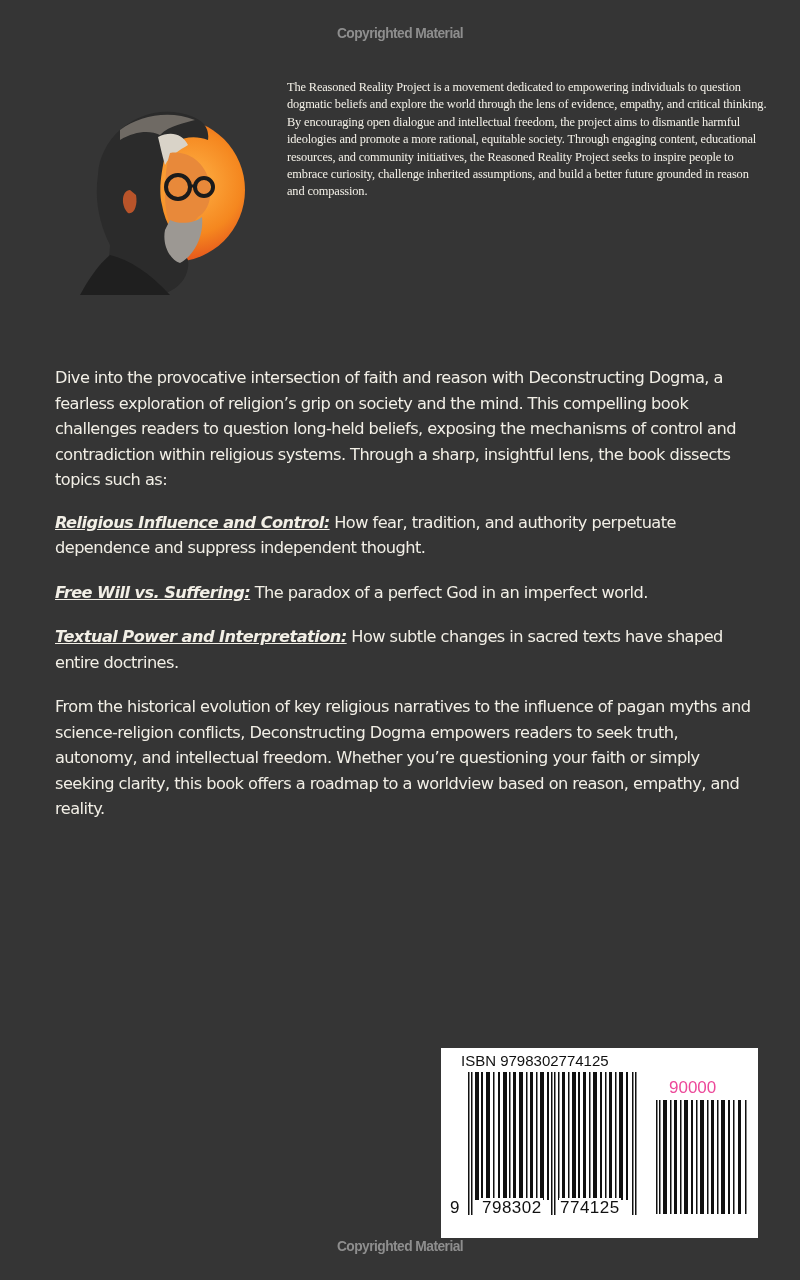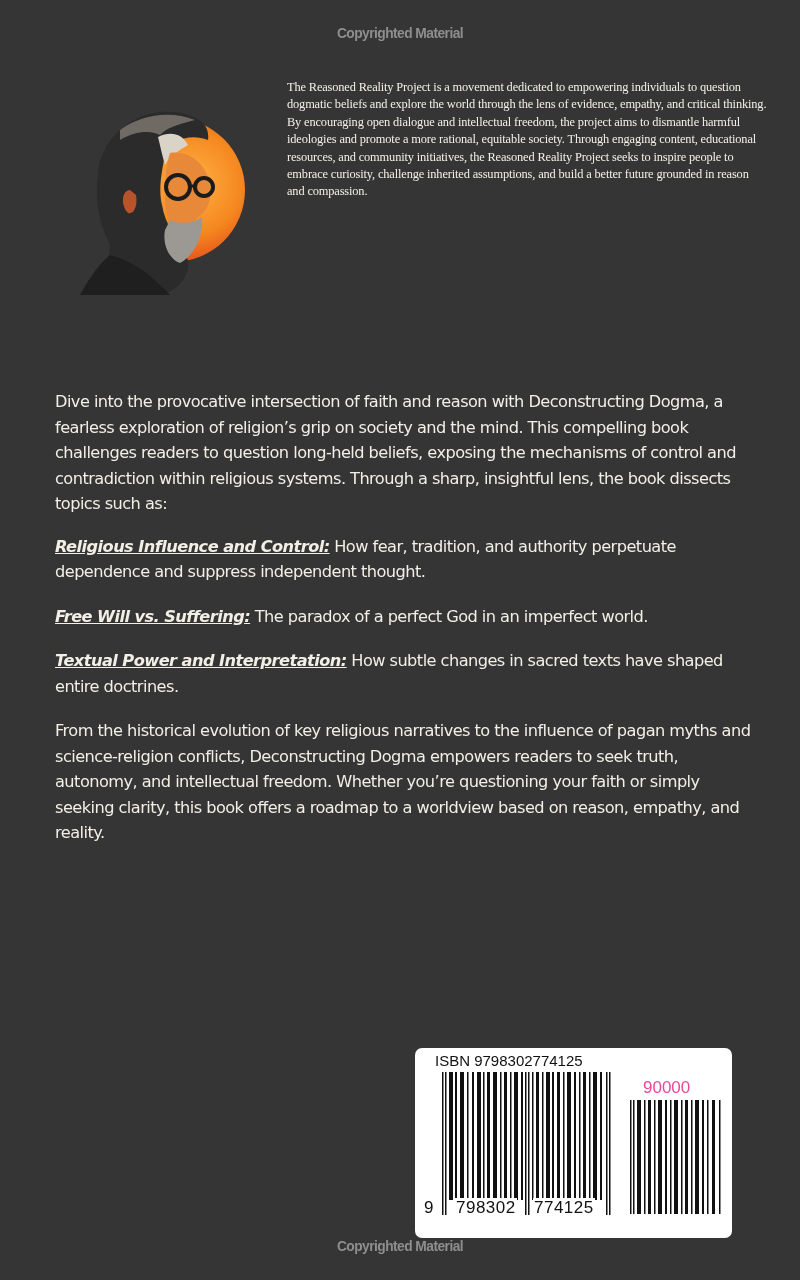--- a/index.html
+++ b/index.html
@@ -28,26 +28,26 @@
       letter-spacing: -0.15px;
       font-family: Liberation Serif, serif;
     }
 
     .main {
       position: absolute; left: 55px; top: 365px; width: 700px;
       font-family: "DejaVu Sans", sans-serif; font-size: 16.2px; line-height: 25.5px;
       color: #f2efe6; letter-spacing: -0.55px;
     }
     .main p { margin: 0 0 19px 0; }
-    .main .intro { margin-bottom: 17px; margin-top: 24px; }
+    .main .intro { margin-bottom: 17px; }
     .topic b { font-style: italic; font-weight: bold; text-decoration: underline; }
 
     .barcode-box {
-      position: absolute; left: 415px; top: 1048px; width: 317px; height: 190px;
-      background: #ffffff; z-index: 2; border-radius: 7px;
+      position: absolute; left: 441px; top: 1048px; width: 317px; height: 190px;
+      background: #ffffff; z-index: 2;
     }
     .isbn-label {
       position: absolute; left: 20px; top: 4px;
       font-family: "Liberation Sans", sans-serif; font-size: 15px; color: #111;
     }
     .addon-label {
       position: absolute; left: 228px; top: 30px;
       font-family: "Liberation Sans", sans-serif; font-size: 17px; color: #ec4899;
     }
     .bars-main { position: absolute; left: 27px; top: 24px; width: 170px; height: 143px; }

